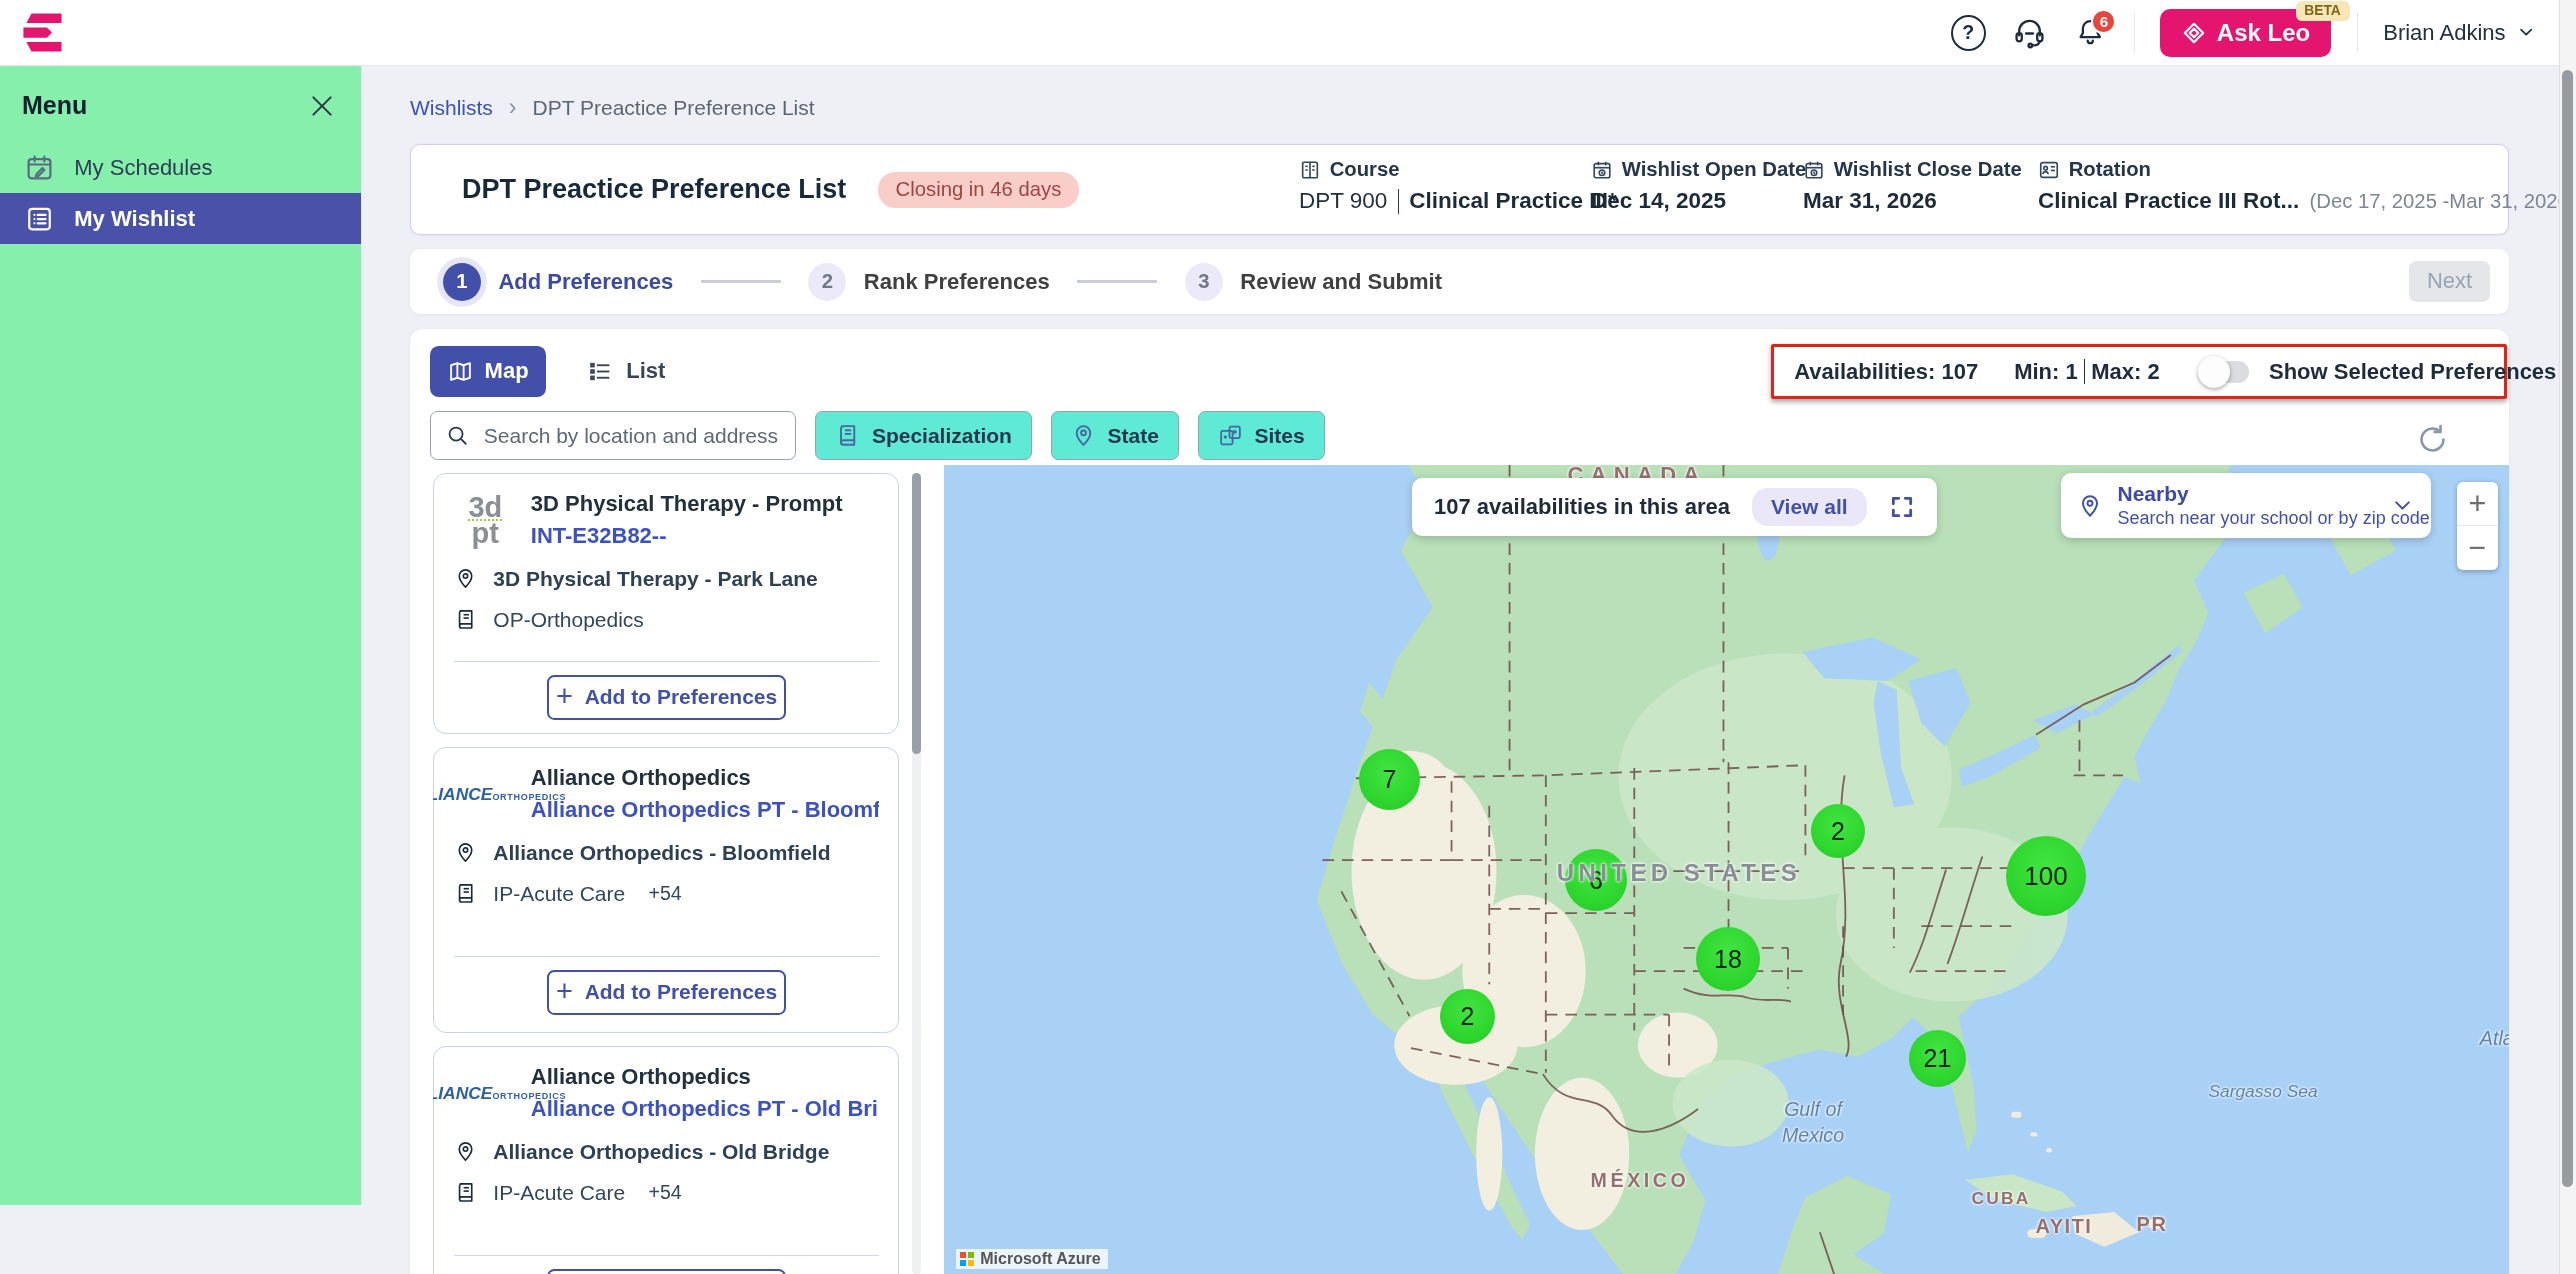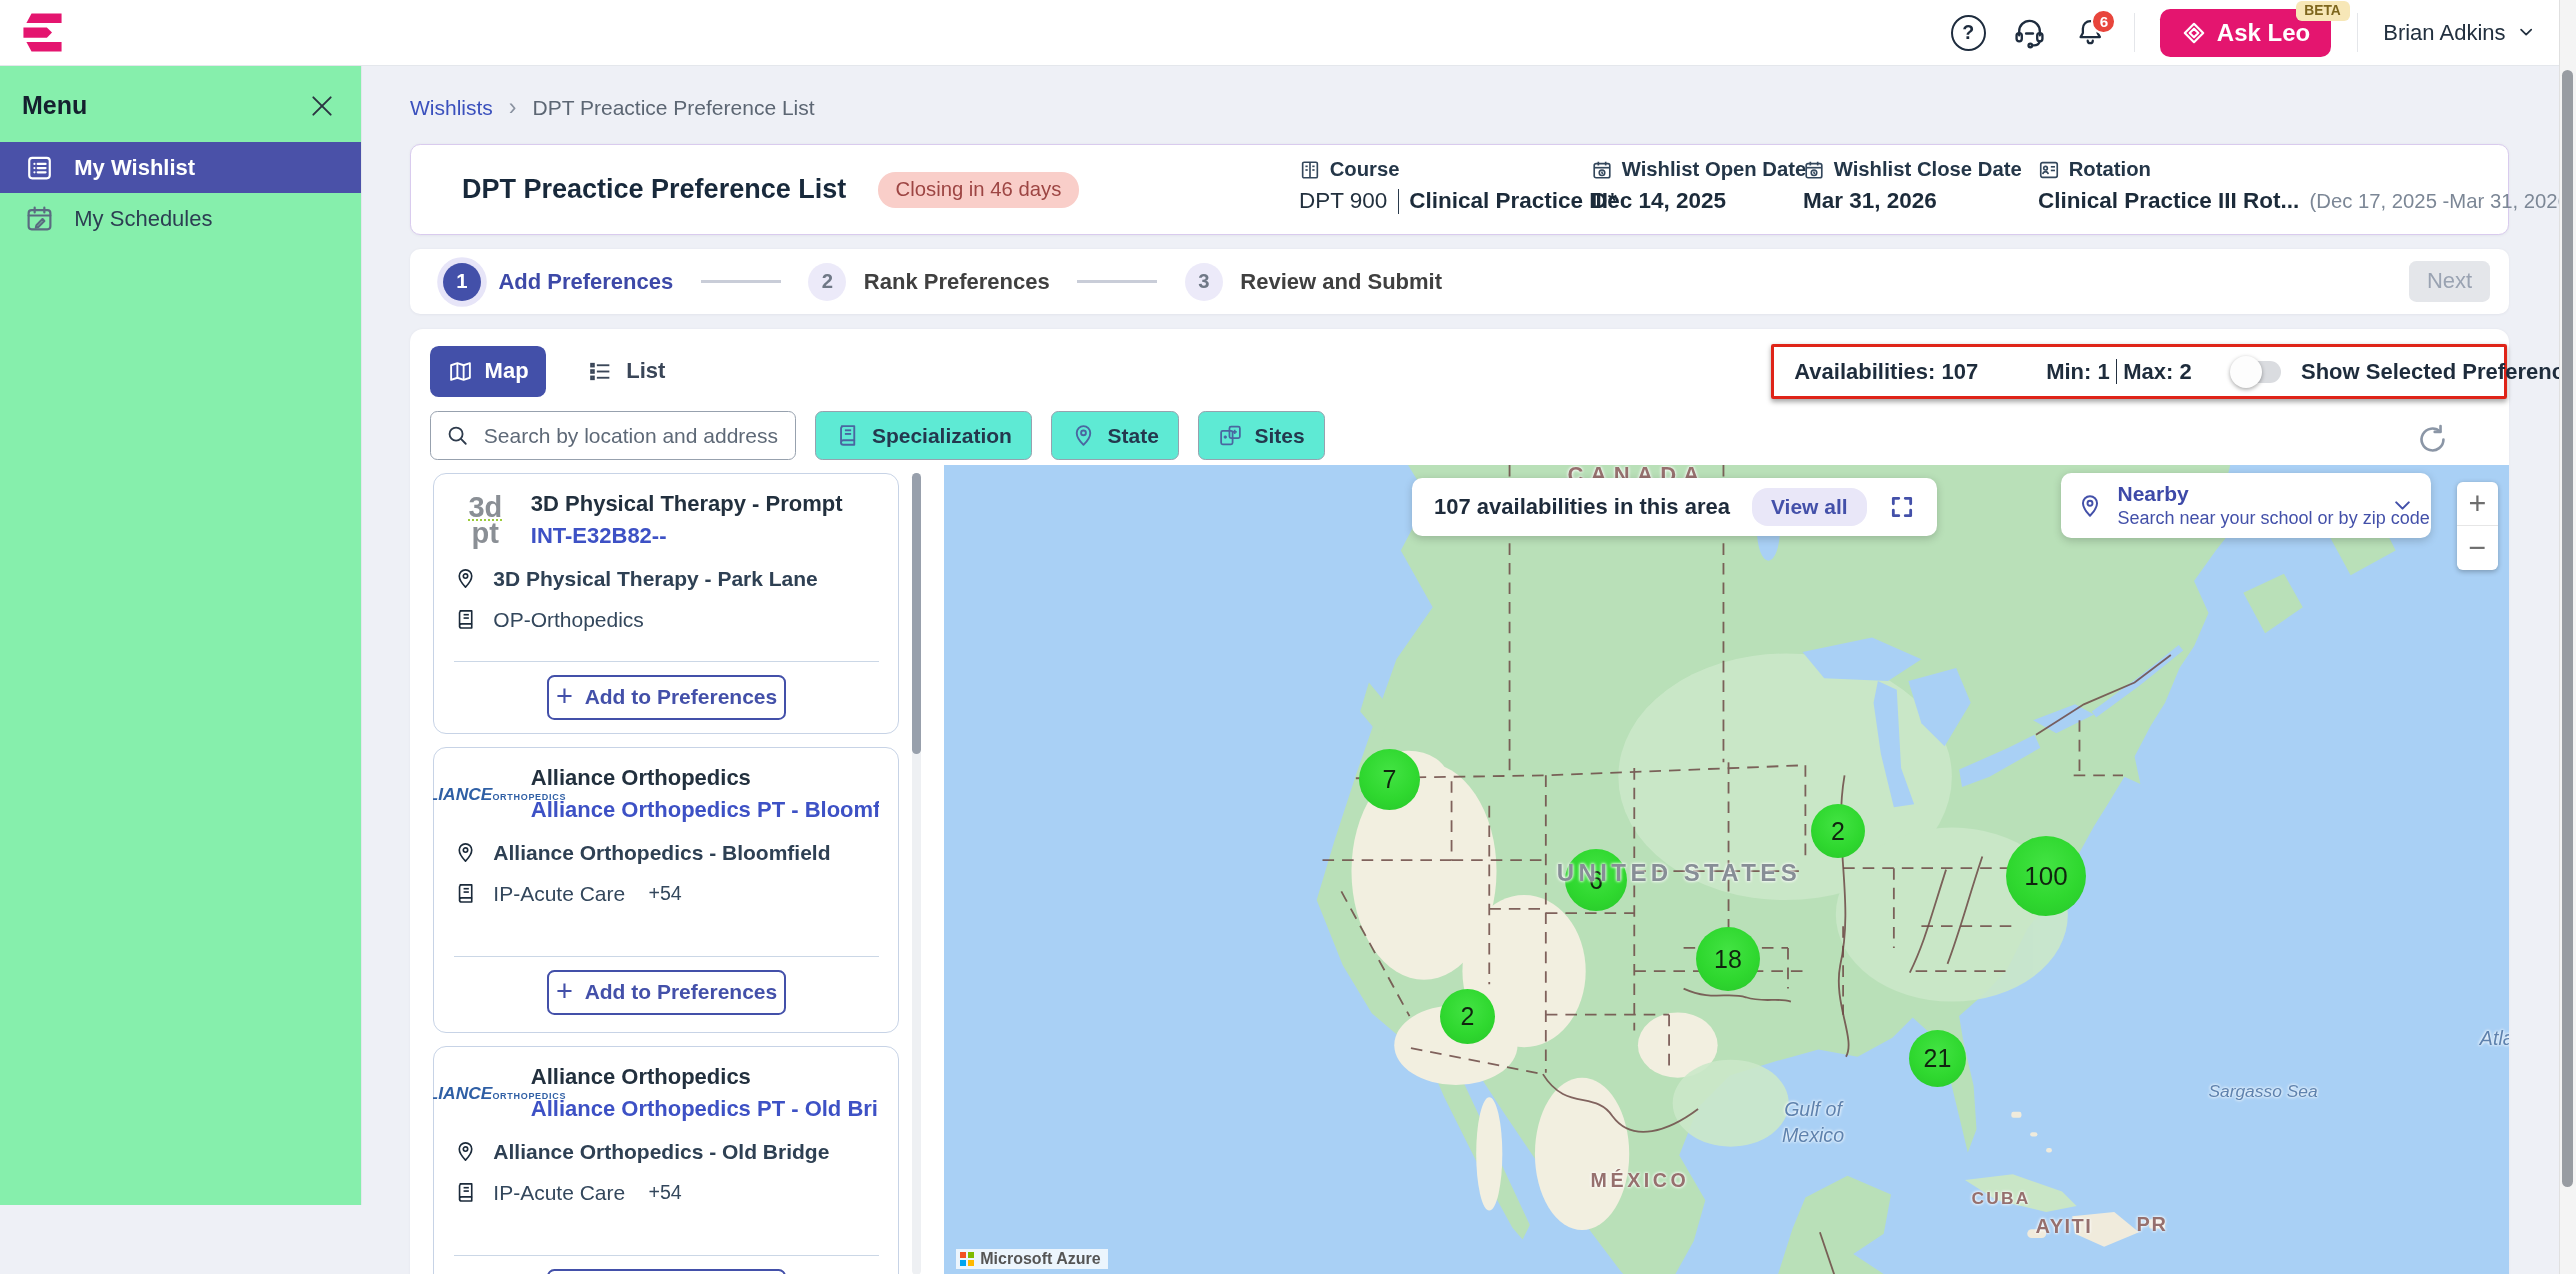--- a/index.html
+++ b/index.html
@@ -60,21 +60,21 @@
   .next-btn{position:absolute;right:19px;top:11.6px;width:81px;height:41px;background:#E4E6EA;border-radius:7.3px;color:#9AA3B2;font-size:22px;display:flex;align-items:center;justify-content:center;cursor:pointer;}
   
   .panel{position:absolute;left:410px;top:329px;width:2099px;height:946px;background:#fff;border-radius:13px 13px 0 0;box-shadow:0 0.7px 2.9px rgba(20,20,60,.05);z-index:4;}
   .maplist{position:absolute;left:20.3px;top:16.7px;display:flex;align-items:center;gap:42px;}
   .map-btn{width:116px;height:51px;background:#4350A9;border-radius:8.7px;display:flex;align-items:center;justify-content:center;gap:11.6px;color:#fff;font-size:22px;font-weight:600;cursor:pointer;}
   .list-btn{display:flex;align-items:center;gap:13px;color:#3A4658;font-size:22px;font-weight:600;cursor:pointer;}
   .list-btn .ic{width:25px;height:25px;color:#3A4658;}
   
   .stats{position:absolute;left:1361px;top:15.2px;width:736px;height:55px;background:#fff;border:3.6px solid #DF2418;box-sizing:border-box;border-radius:2.2px;display:flex;align-items:center;padding:0 20.3px;box-shadow:0 2.2px 5.1px rgba(0,0,0,.35);}
   .stats .txt{font-size:22px;font-weight:600;color:#1E2C3C;white-space:nowrap;}
-  .minmax{display:flex;align-items:center;gap:6px;margin-left:68px;}
+  .minmax{display:flex;align-items:center;gap:6px;margin-left:36px;}
   .mm-sep{width:1.5px;height:25px;background:#23303F;}
   .switch{width:48px;height:22px;background:#DADCE0;border-radius:11px;position:relative;margin-left:41px;flex:none;cursor:pointer;}
   .knob{position:absolute;left:-2.9px;top:-5.1px;width:32px;height:32px;border-radius:50%;background:#FDFDFD;box-shadow:0 1.5px 4.4px rgba(0,0,0,.35);}
   .show-sel{margin-left:20.3px;}
   
   .filters{position:absolute;left:20.3px;top:82px;display:flex;align-items:center;gap:19px;}
   .search-box{width:366px;height:49px;border:1.5px solid #97A1AE;border-radius:7.3px;box-sizing:border-box;display:flex;align-items:center;gap:13px;padding:0 5.8px 0 14.5px;background:#fff;}
   .search-box .ic{width:23px;height:23px;color:#2E3B4C;flex:none;}
   .search-box input{border:none;outline:none;font-size:21px;color:#223041;width:100%;font-family:inherit;background:transparent;}
   .search-box input::placeholder{color:#5E6977;opacity:1;}
@@ -193,41 +193,41 @@
 </div>
 
 <div class="sidebar">
   <div class="sb-head">
     <span class="sb-title">Menu</span>
     <svg class="sb-close" viewBox="0 0 24 24" fill="none" stroke="#2B3442" stroke-width="1.8" stroke-linecap="round">
         <line x1="4" y1="4" x2="20" y2="20"></line>
         <line x1="20" y1="4" x2="4" y2="20"></line>
       </svg>
   </div>
+  <div class="sb-item">
+    <svg class="sb-ic" viewBox="0 0 24 24" fill="none" stroke="currentColor" stroke-width="1.8" stroke-linecap="round" stroke-linejoin="round">
+      <rect x="3" y="5" width="18" height="16" rx="2.5"></rect>
+        <line x1="3" y1="9.5" x2="21" y2="9.5"></line>
+        <line x1="8" y1="3" x2="8" y2="7"></line>
+        <line x1="16" y1="3" x2="16" y2="7"></line>
+      <path d="M9.5 17.5 14.5 12.5 16 14 11 19l-2 .5Z"></path>
+    </svg>
+    <span>My Schedules</span>
+  </div>
   <div class="sb-item active">
     <svg class="sb-ic" viewBox="0 0 24 24" fill="none" stroke="currentColor" stroke-width="1.8" stroke-linecap="round" stroke-linejoin="round">
       <rect x="3.5" y="4" width="17" height="17" rx="2.5"></rect>
       <circle cx="7.8" cy="9" r="0.9" fill="currentColor" stroke="none"></circle>
         <line x1="10.5" y1="9" x2="17" y2="9"></line>
       <circle cx="7.8" cy="12.5" r="0.9" fill="currentColor" stroke="none"></circle>
         <line x1="10.5" y1="12.5" x2="17" y2="12.5"></line>
       <circle cx="7.8" cy="16" r="0.9" fill="currentColor" stroke="none"></circle>
         <line x1="10.5" y1="16" x2="17" y2="16"></line>
     </svg>
     <span>My Wishlist</span>
-  </div>
-  <div class="sb-item">
-    <svg class="sb-ic" viewBox="0 0 24 24" fill="none" stroke="currentColor" stroke-width="1.8" stroke-linecap="round" stroke-linejoin="round">
-      <rect x="3" y="5" width="18" height="16" rx="2.5"></rect>
-        <line x1="3" y1="9.5" x2="21" y2="9.5"></line>
-        <line x1="8" y1="3" x2="8" y2="7"></line>
-        <line x1="16" y1="3" x2="16" y2="7"></line>
-      <path d="M9.5 17.5 14.5 12.5 16 14 11 19l-2 .5Z"></path>
-    </svg>
-    <span>My Schedules</span>
   </div>
 </div>
 
 <div class="breadcrumb">
   <span class="bc-link">Wishlists</span>
   <span class="bc-sep">›</span>
   <span class="bc-cur">DPT Preactice Preference List</span>
 </div>
 
 <div class="hcard">

